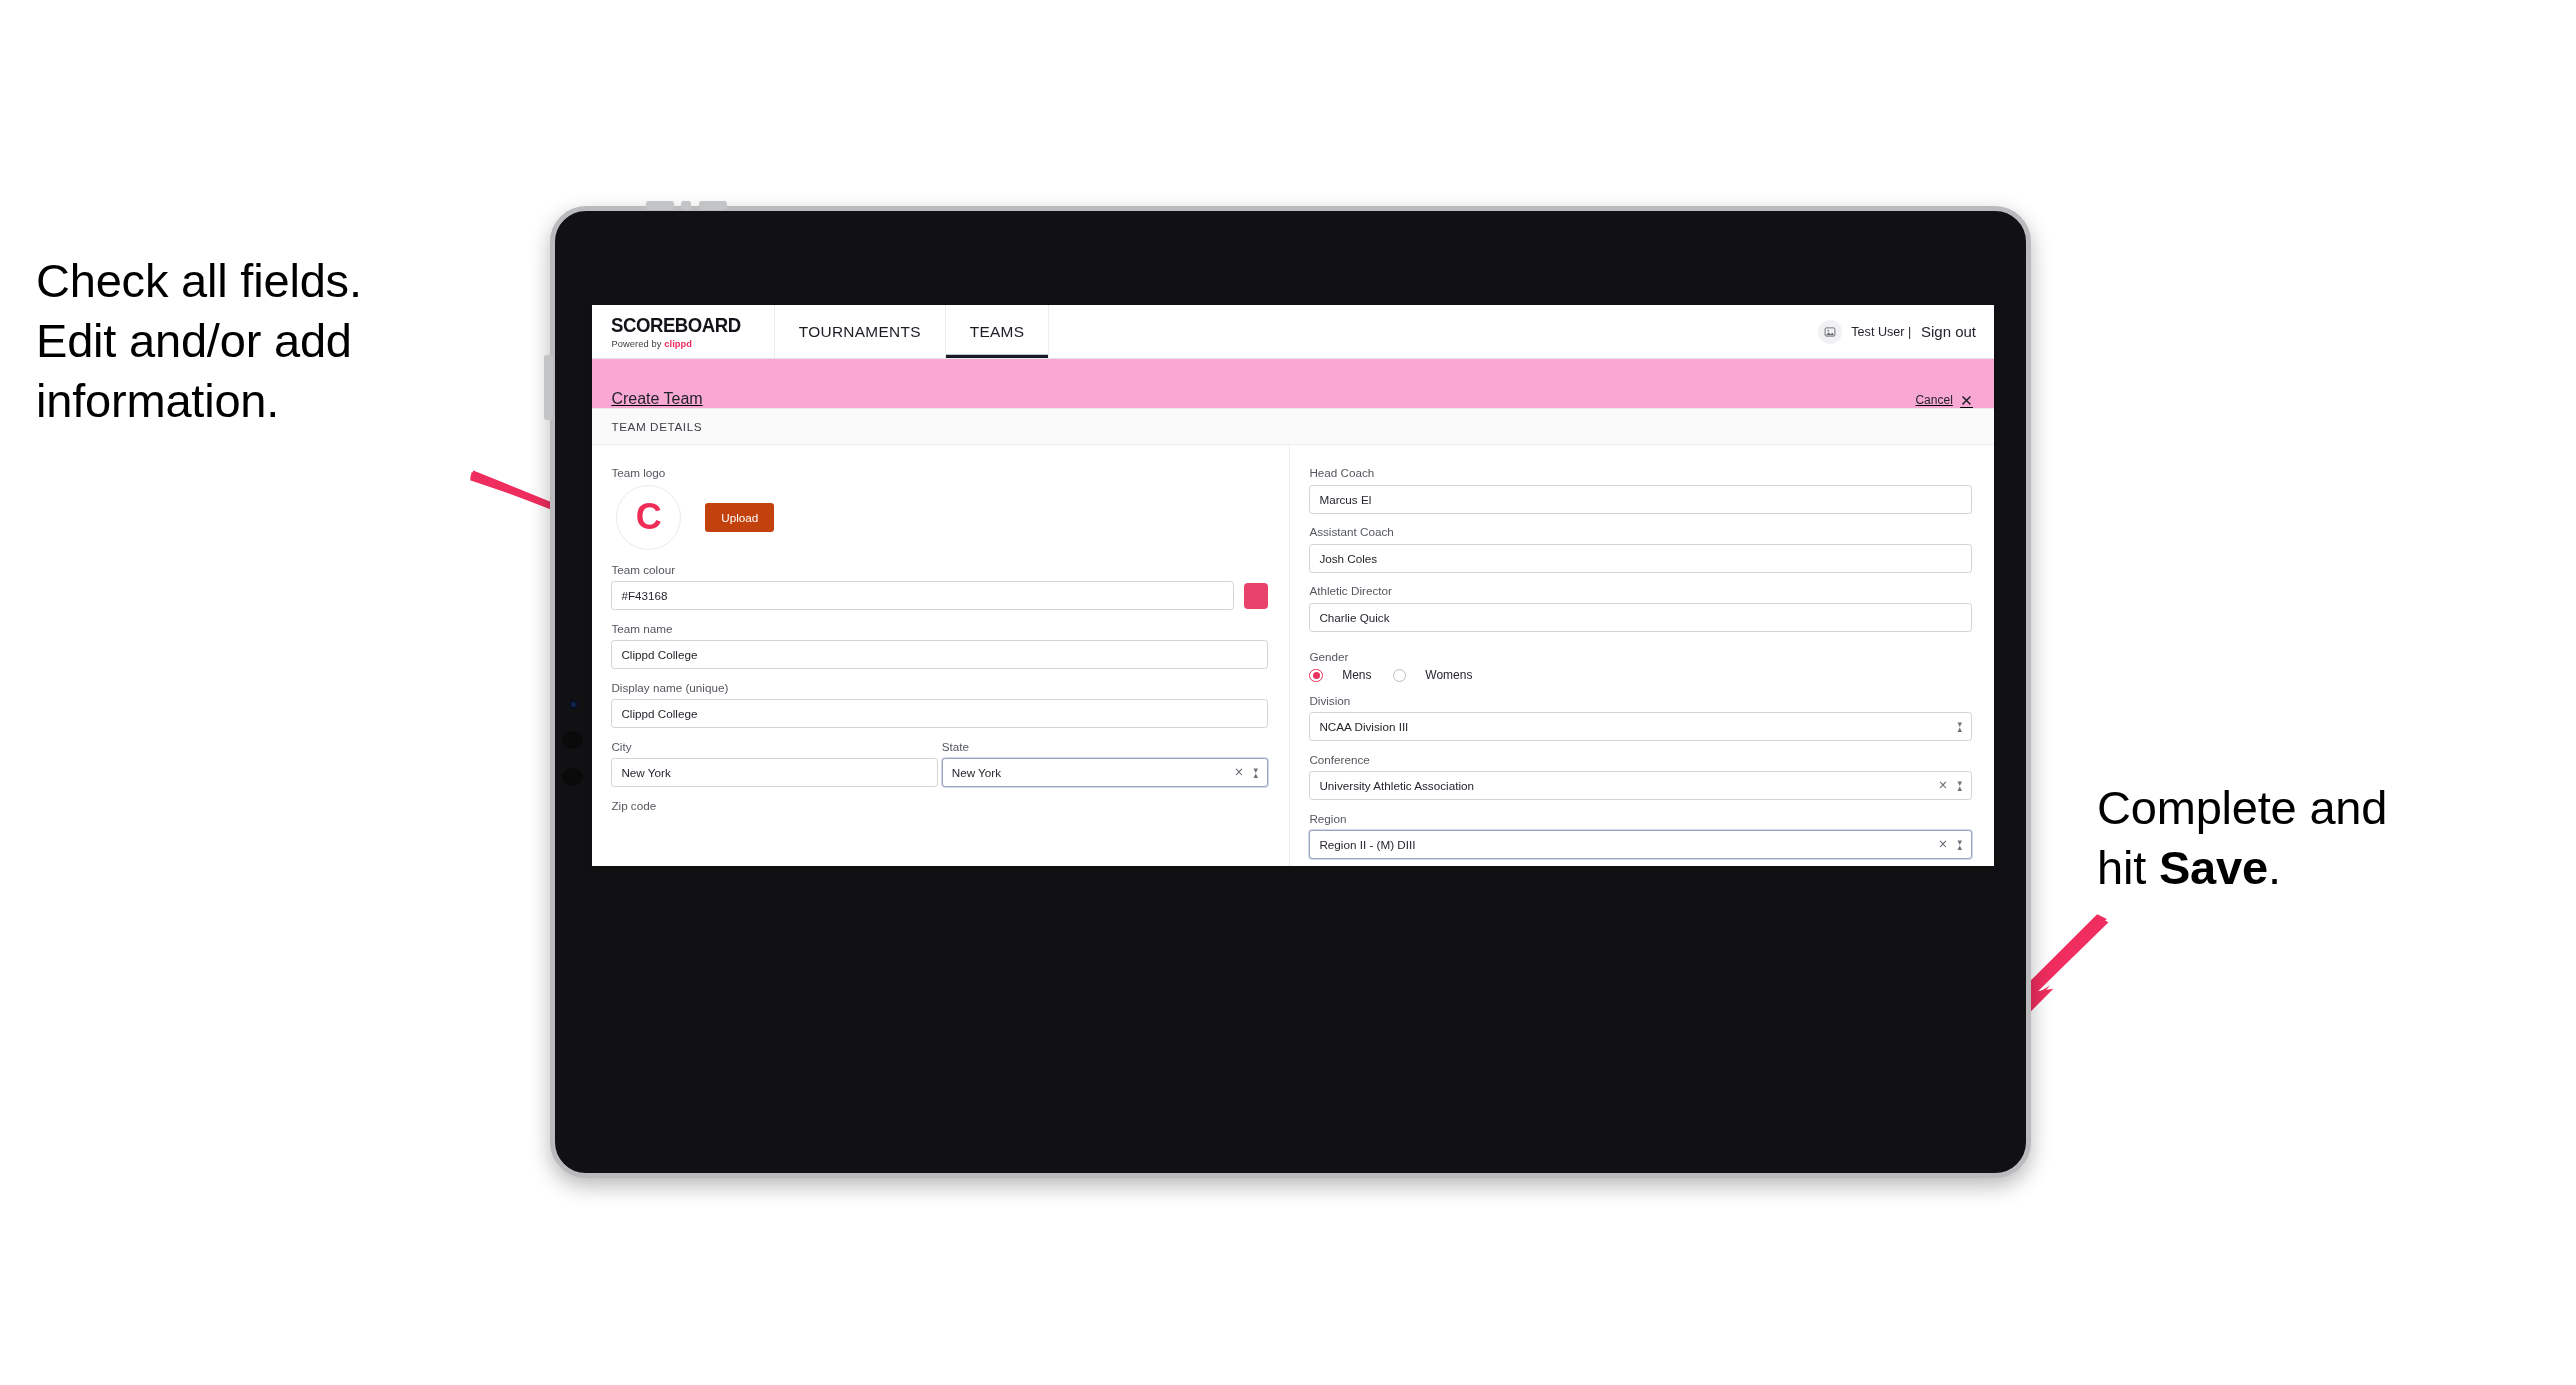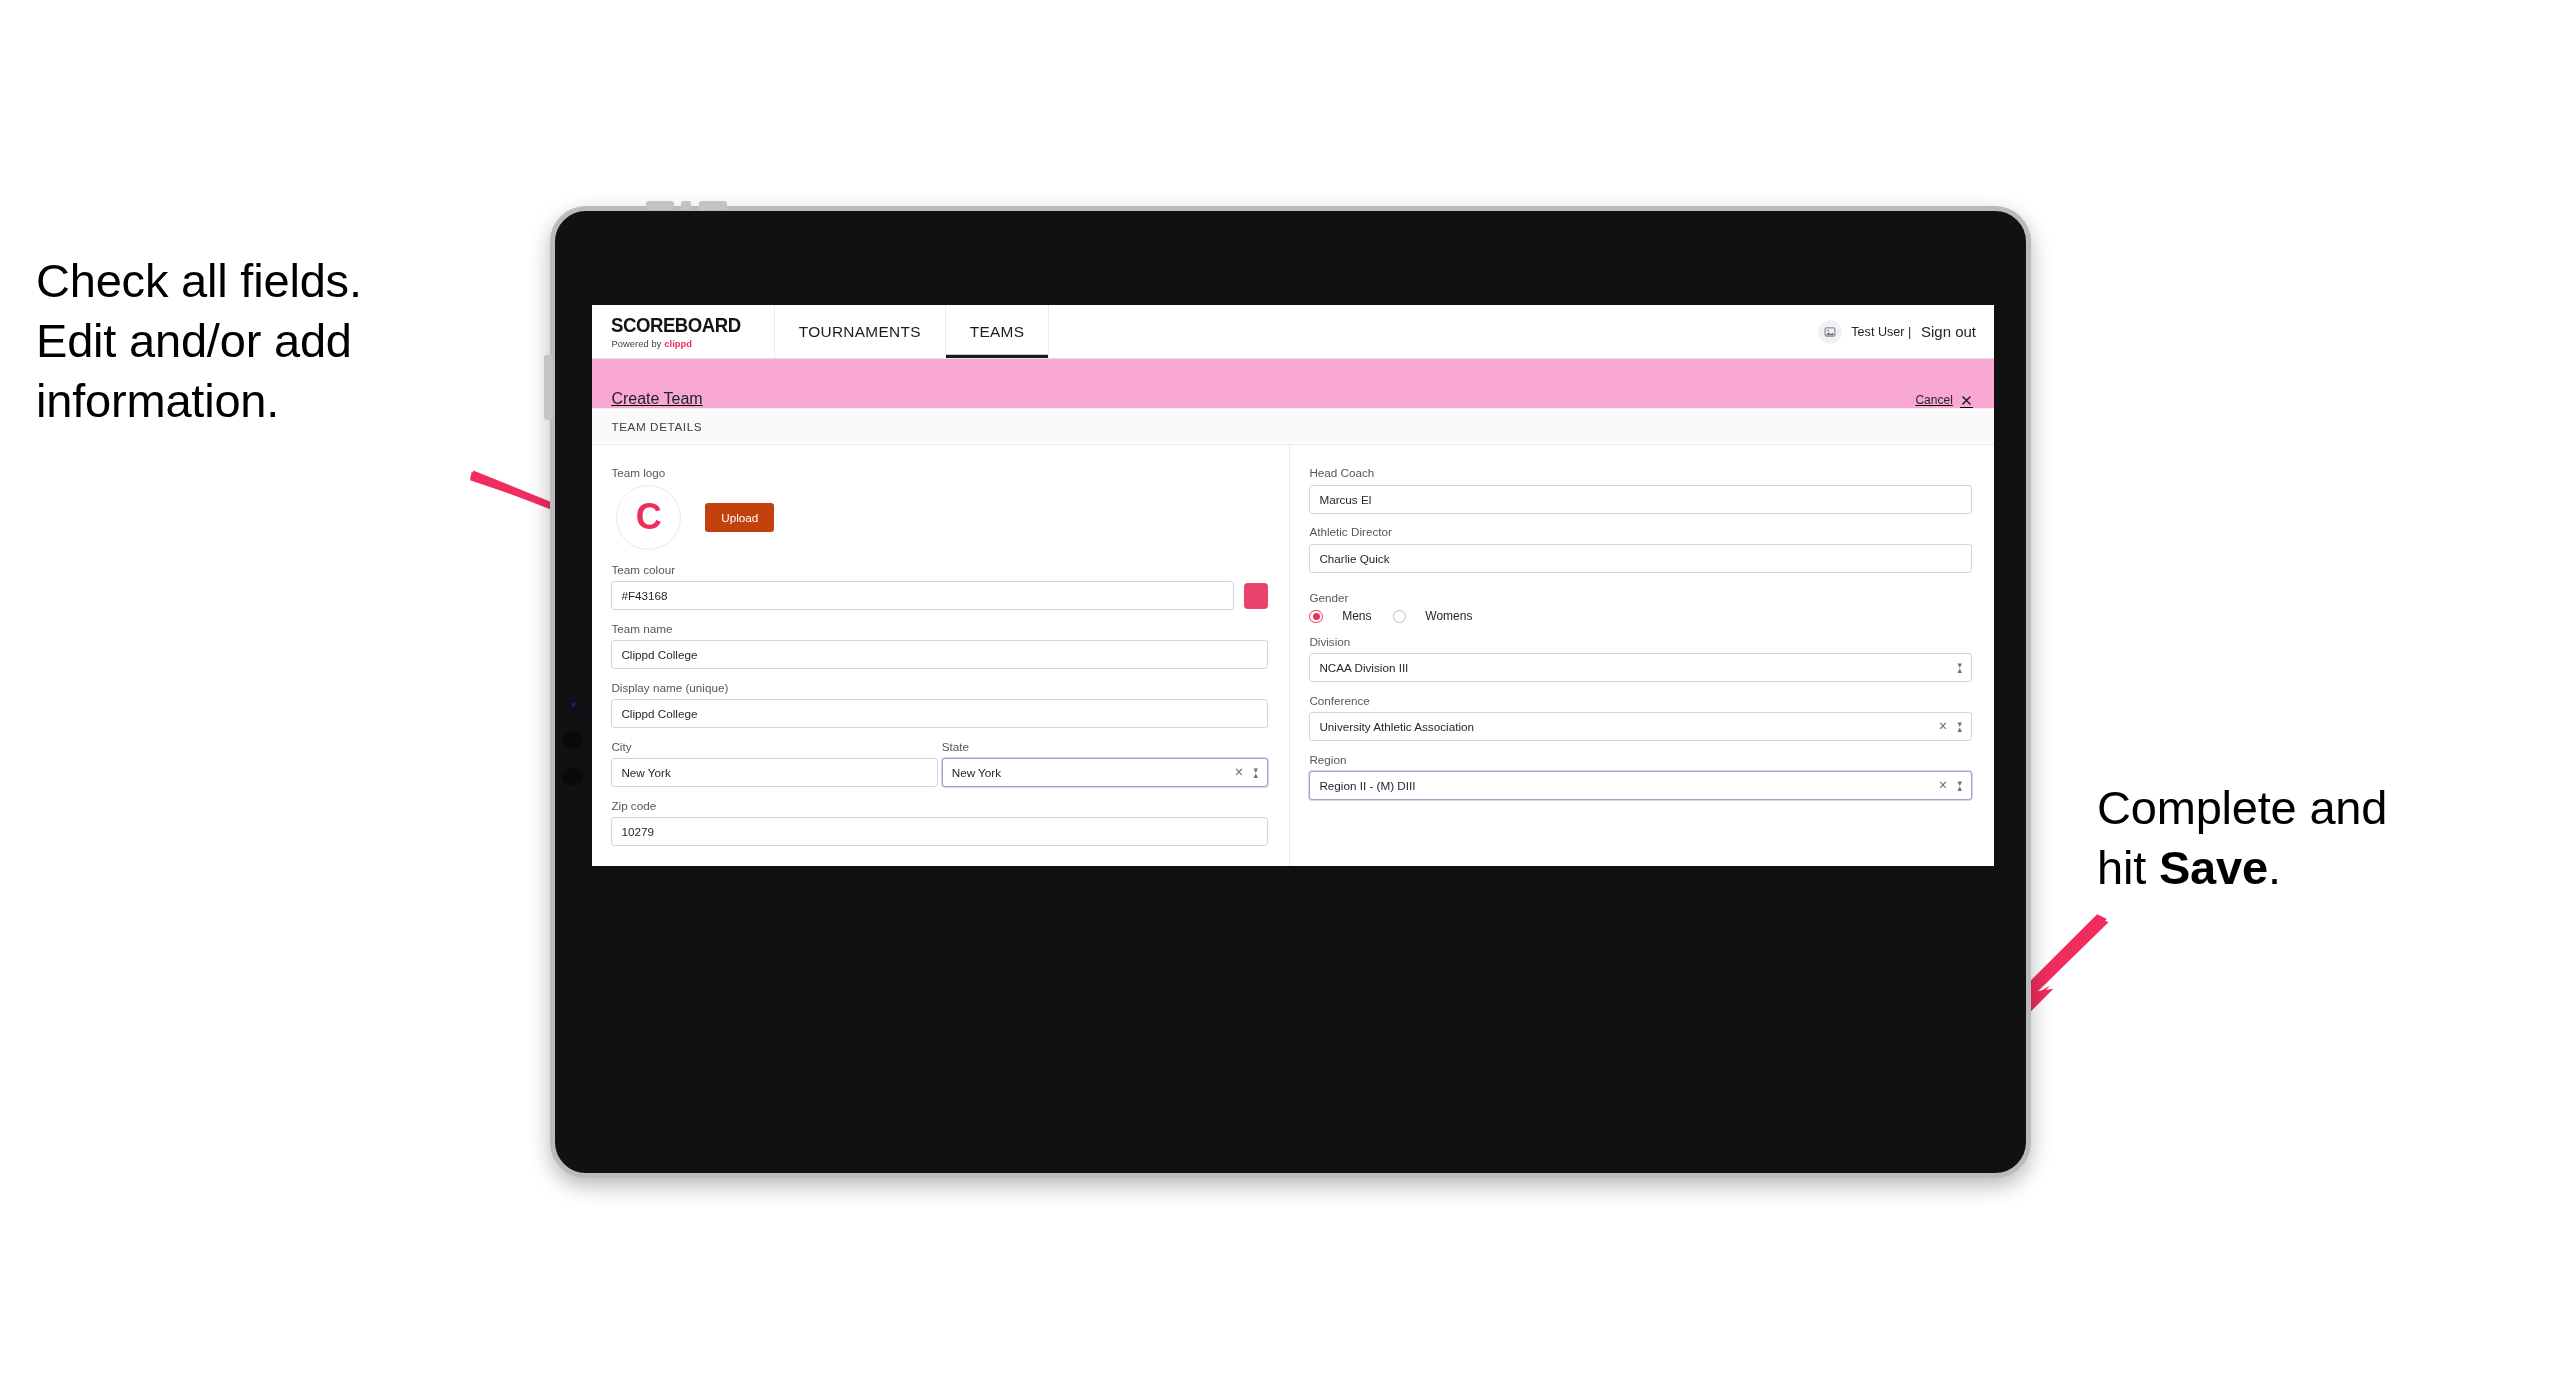--- a/index.html
+++ b/index.html
@@ -309,36 +309,39 @@
               <span class="ctrls">
                 <span class="ic-x">✕</span>
                 <span class="ic-caret">▾<br>▴</span>
               </span>
             </div>
           </div>
         </div>
 
         <div class="field">
           <span class="flabel">Zip code</span>
-          <div class="finput">
-            <span class="val">10279</span>
-          </div>
         </div>
 
       </div>
 
       <div class="col col-right">
 
         <div class="field">
           <span class="flabel">Head Coach</span>
           <div class="finput">
             <span class="val">Marcus El</span>
           </div>
         </div>
 
+        <div class="field">
+          <span class="flabel">Assistant Coach</span>
+          <div class="finput">
+            <span class="val">Josh Coles</span>
+          </div>
+        </div>
 
         <div class="field">
           <span class="flabel">Athletic Director</span>
           <div class="finput">
             <span class="val">Charlie Quick</span>
           </div>
         </div>
 
         <div class="field" style="margin-top:18px;">
           <span class="flabel">Gender</span>

